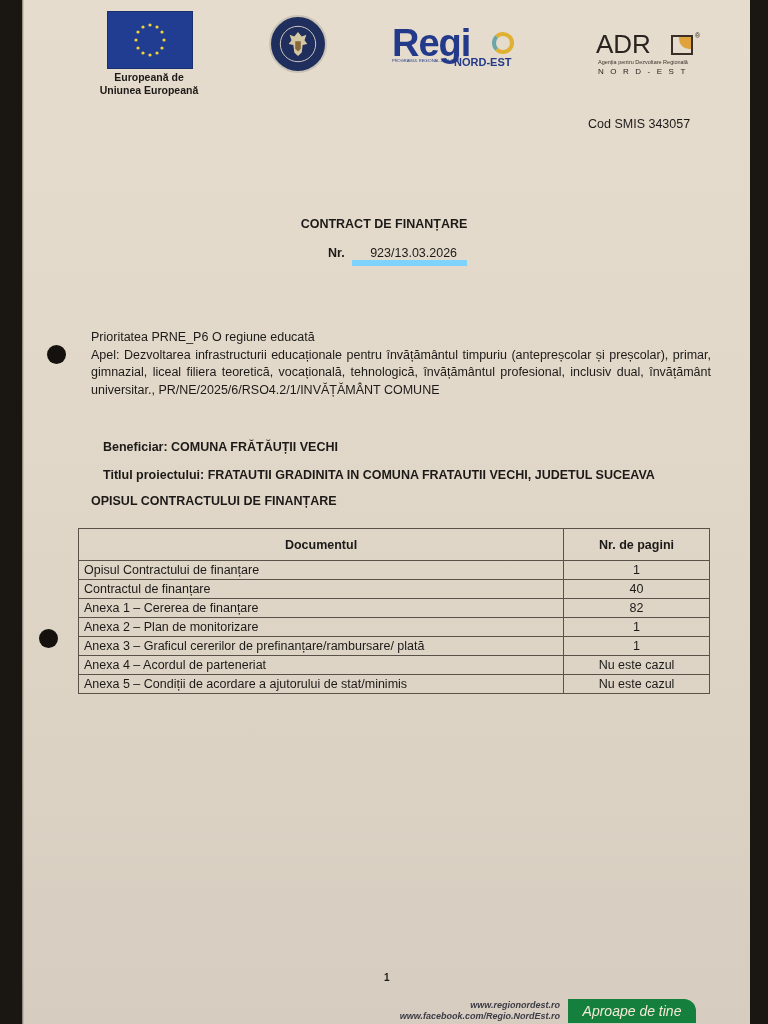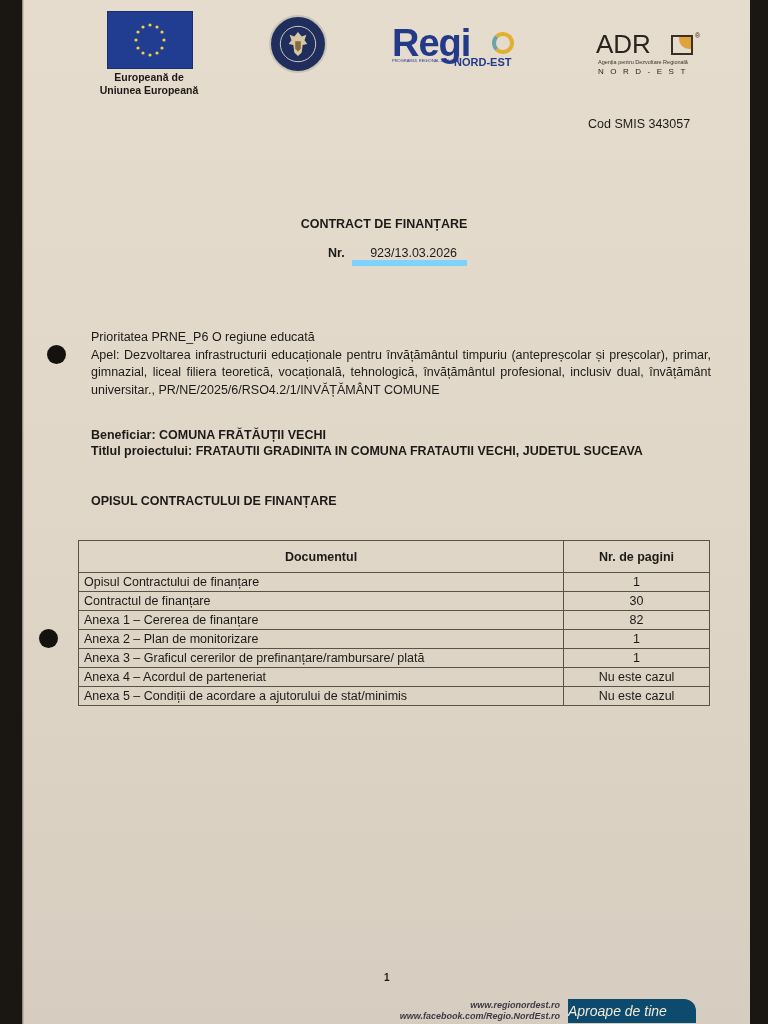--- a/index.html
+++ b/index.html
@@ -73,41 +73,41 @@
     .title { left: 0; width: 768px; top: 217px; text-align: center; font-size: 12.5px; font-weight: bold; }
     .nr-line { left: 328px; top: 246px; font-size: 12.5px; }
     .nr-line .lbl { font-weight: bold; }
     .nr-line .val { display: inline-block; border-bottom: 6px solid #7dd3fc; padding: 0 10px 0 18px; margin-left: 4px; font-weight: normal; }
 
     .prog { left: 91px; top: 329px; width: 620px; font-size: 12.5px; line-height: 17.5px; }
     .prog p { margin: 0; }
     .justify { text-align: justify; text-align-last: left; }
 
     .benef { left: 91px; top: 428px; width: 620px; font-size: 12.5px; line-height: 15.5px; font-weight: bold; }
-    .benef p { margin: 0; }
+    .benef p { margin: 12px; }
     .opis-title { left: 91px; top: 494px; font-size: 12.5px; font-weight: bold; }
 
     table.opis {
-      position: absolute; left: 78px; top: 540px; width: 632px;
+      position: absolute; left: 78px; top: 528px; width: 632px;
       border-collapse: collapse; font-size: 12.5px; color: #1c1a18;
     }
     table.opis th, table.opis td { border: 1px solid #5a5248; padding: 0 5px; height: 18px; line-height: 18px; }
     table.opis th { height: 31px; font-weight: bold; text-align: center; }
     table.opis td.pages { text-align: center; }
     .col-doc { width: 474px; }
 
     .hole { width: 19px; height: 19px; border-radius: 50%; background: #14110e; }
     .hole1 { left: 47px; top: 345px; }
     .hole2 { left: 39px; top: 629px; }
 
     .page-num { left: 384px; top: 972px; font-size: 10px; font-weight: bold; }
     .footer-links { left: 380px; top: 1000px; width: 180px; text-align: right; font-size: 9px; font-style: italic; font-weight: bold; color: #3c3a46; line-height: 11px; }
     .tagline {
       left: 568px; top: 999px; width: 128px; height: 24px; border-radius: 0 12px 0 0;
-      background: #0c4a6e; color: #f4ead6; font-size: 14px; font-style: italic; line-height: 24px; text-align: left;
+      background: #15803d; color: #f4ead6; font-size: 14px; font-style: italic; line-height: 24px; text-align: center;
     }
   </style>
 </head>
 <body>
 
 <div class="paper"></div>
 <div class="paper-edge-left"></div>
 
 <div class="abs eu-flag">
   <svg viewBox="0 0 84 56">
@@ -182,21 +182,21 @@
       <th>Nr. de pagini</th>
     </tr>
   </thead>
   <tbody>
     <tr>
       <td>Opisul Contractului de finanțare</td>
       <td class="pages">1</td>
     </tr>
     <tr>
       <td>Contractul de finanțare</td>
-      <td class="pages">30</td>
+      <td class="pages">40</td>
     </tr>
     <tr>
       <td>Anexa 1 – Cererea de finanțare</td>
       <td class="pages">82</td>
     </tr>
     <tr>
       <td>Anexa 2 – Plan de monitorizare</td>
       <td class="pages">1</td>
     </tr>
     <tr>

